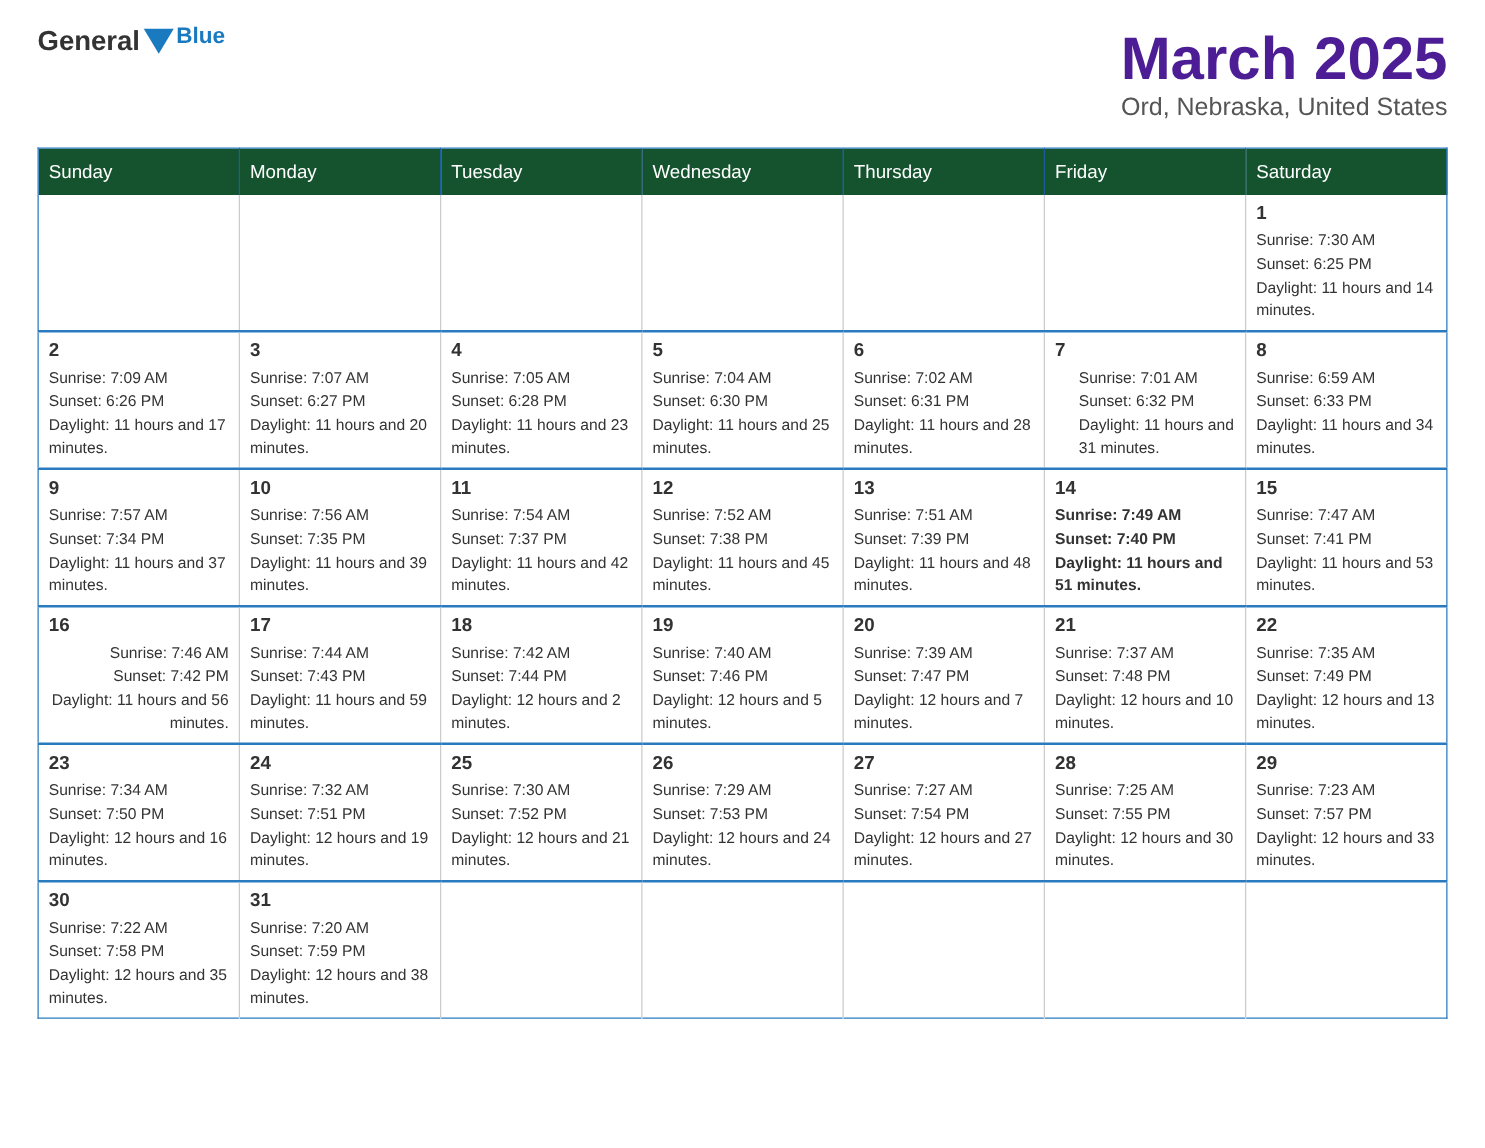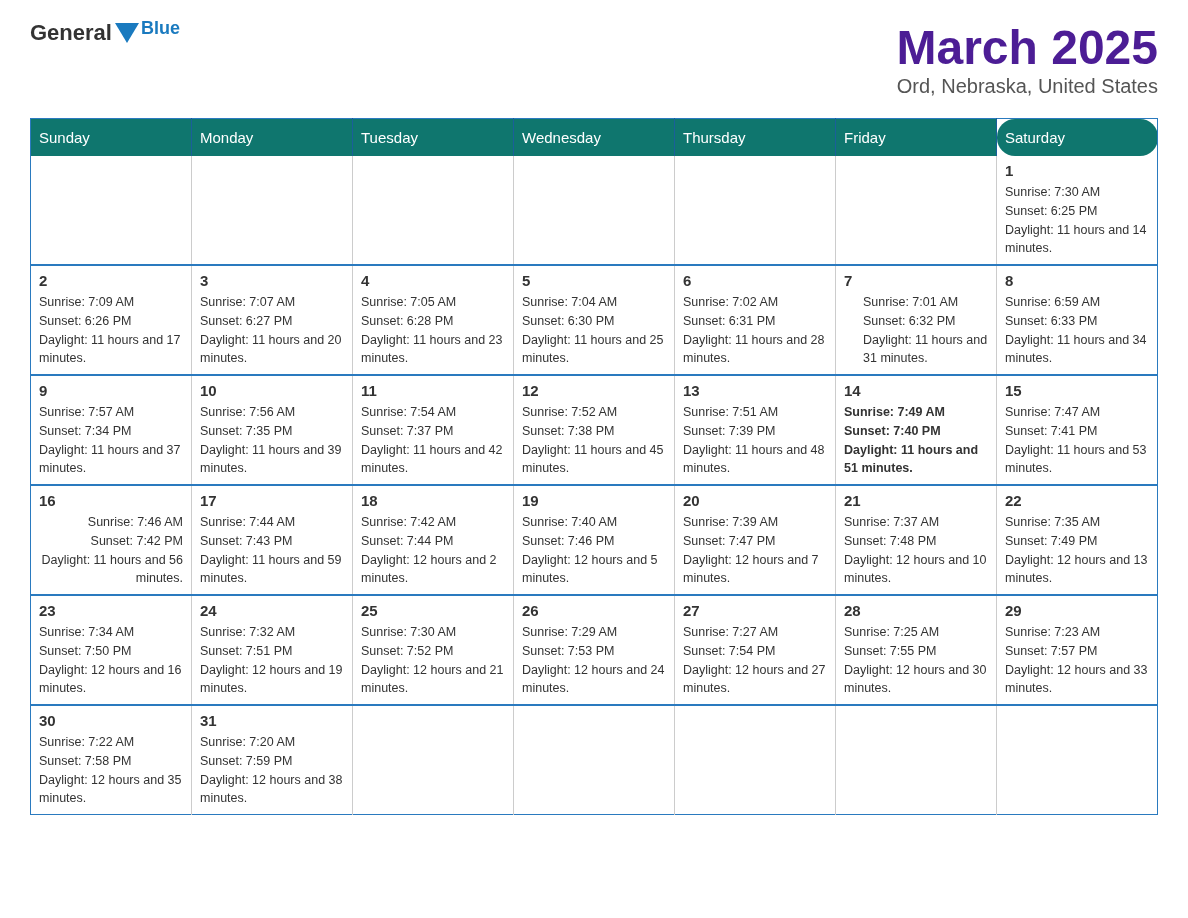--- a/index.html
+++ b/index.html
@@ -59,31 +59,30 @@
     .subtitle {
       font-size: 20px;
       color: #555;
     }
     .calendar {
       width: 100%;
       border-collapse: collapse;
       border: 1px solid #2a7abf;
     }
     .calendar th {
-      background-color: #0f766e;
+      background-color: #14532d;
       color: #fff;
       text-align: left;
       padding: 10px 8px;
       font-size: 15px;
       font-weight: normal;
       border-right: 1px solid #1a5f9a;
     }
     .calendar th:last-child {
       border-right: none;
-      border-radius: 18px;
     }
     .calendar td {
       vertical-align: top;
       padding: 6px 8px;
       border-right: 1px solid #ccc;
       border-bottom: 2px solid #2a7abf;
       font-size: 13px;
       width: 14.28%;
       min-height: 100px;
     }

